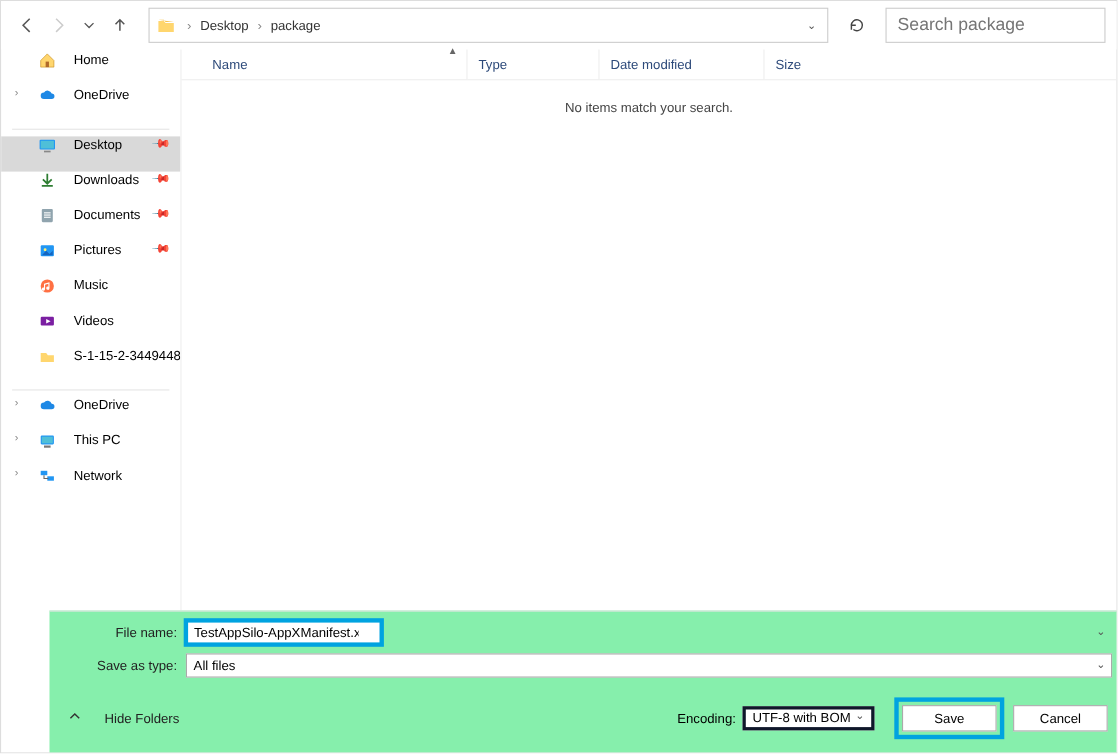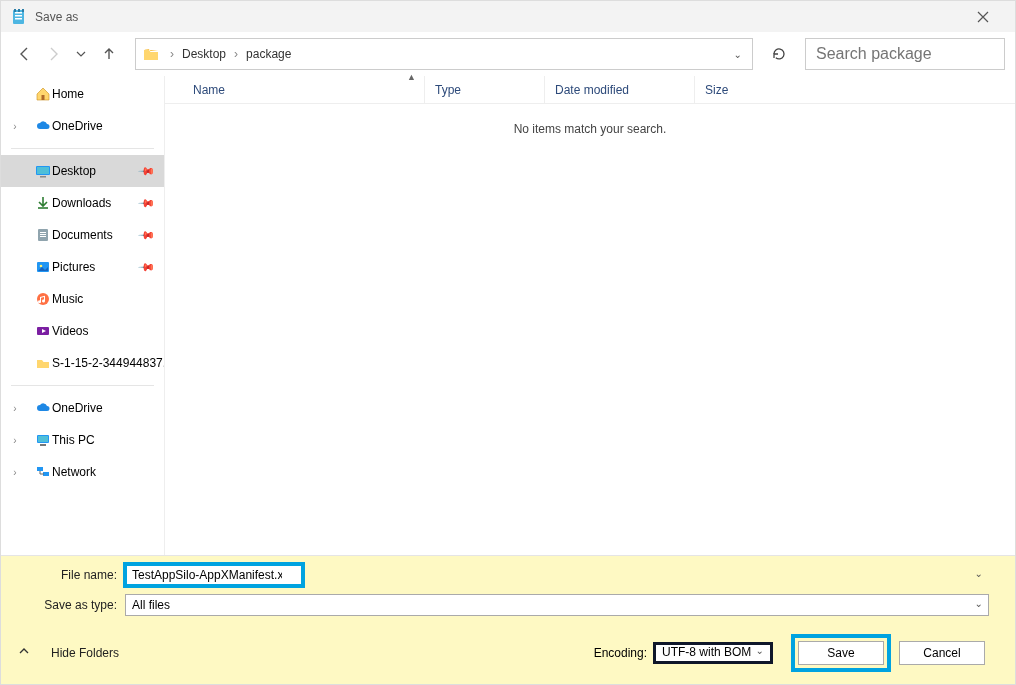--- a/index.html
+++ b/index.html
@@ -20,73 +20,54 @@
   .searchbox { width: 200px; height: 32px; border: 1px solid #ccc; display: flex; align-items: center; padding: 0 8px; margin-left: 10px; background: #fff; }
   .searchbox input { border: none; outline: none; flex: 1; font-size: 16px; color: #555; background: transparent; }
   .searchbox .icon { color: #555; }
   .toolbar { height: 38px; display: flex; align-items: center; padding: 0 12px; gap: 24px; background: #fff; }
   .toolbar .link { color: #1b4ea3; display: inline-flex; align-items: center; gap: 6px; }
   .toolbar .spacer { flex: 1; }
   .toolbar .iconbtn { width: 28px; height: 28px; display: inline-flex; align-items: center; justify-content: center; color: #333; }
   .toolbar .help { color: #1a73e8; background: #1a73e8; color: #fff; width: 18px; height: 18px; border-radius: 50%; display: inline-flex; align-items: center; justify-content: center; font-size: 11px; font-weight: bold; }
   .body { flex: 1; display: flex; min-height: 0; }
   .sidebar { width: 164px; border-right: 1px solid #eee; padding-top: 2px; overflow: hidden; }
-  .tree-item { height: 32px; display: flex; align-items: center; padding-left: 18px; gap: 1px; position: relative; white-space: nowrap; }
+  .tree-item { height: 32px; display: flex; align-items: flex-start; padding-left: 18px; gap: 16px; position: relative; white-space: nowrap; }
   .tree-item.top { padding-left: 34px; }
   .tree-item.child { padding-left: 34px; }
   .tree-item .expander { position: absolute; left: 8px; width: 12px; color: #888; font-size: 10px; display: inline-flex; justify-content: center; }
   .tree-item .pin { position: absolute; right: 10px; color: #999; font-size: 11px; transform: rotate(45deg); }
   .tree-item.selected { background: #d9d9d9; }
   .tree-item .icn { width: 16px; height: 16px; display: inline-flex; align-items: center; justify-content: center; }
   .divider { height: 1px; background: #e5e5e5; margin: 6px 10px; }
   .main { flex: 1; display: flex; flex-direction: column; }
   .headers { height: 28px; display: flex; align-items: center; border-bottom: 1px solid #eee; color: #2d4a7a; font-size: 12px; }
   .hcol { padding: 0 10px; border-right: 1px solid #eee; height: 100%; display: flex; align-items: center; position: relative; }
   .hcol .sortup { position: absolute; right: 8px; top: -4px; font-size: 9px; color: #666; }
   .filelist { flex: 1; display: flex; justify-content: center; padding-top: 18px; color: #444; }
-  .bottom { border-top: 1px solid #e5e5e5; background: #fef9c3; padding: 8px 26px 0 14px; }
+  .bottom { border-top: 1px solid #e5e5e5; background: #86efac; padding: 8px 4px 0 14px; margin-left: 44px; }
   .field-row { display: flex; align-items: center; margin-bottom: 8px; }
   .field-label { width: 110px; text-align: right; padding-right: 8px; color: #222; }
   .field-input-wrap { flex: 1; position: relative; }
   .field-input { width: 100%; height: 22px; border: 1px solid #aaa; padding: 0 20px 0 6px; font-size: 12px; background: #fff; }
   .combo-caret { position: absolute; right: 6px; top: 4px; color: #555; font-size: 10px; pointer-events: none; }
   .highlight-blue { outline: 4px solid #00a3e0; outline-offset: -2px; }
   .bottom-row2 { display: flex; align-items: center; padding: 10px 4px 12px 4px; }
   .hide-folders { display: inline-flex; gap: 22px; color: #222; }
   .bottom-spacer { flex: 1; }
   .enc-label { margin-right: 6px; }
   .enc-combo { width: 120px; height: 22px; border: 3px solid #0f172a; background: #fff; display: inline-flex; padding: 0 6px; position: relative; margin-right: 14px; }
   .btn { width: 86px; height: 24px; border: 1px solid #aaa; background: #fff; display: inline-flex; align-items: center; justify-content: center; margin-left: 8px; }
   .btn-wrap-highlight { padding: 3px; border: 4px solid #00a3e0; display: inline-flex; margin-left: 4px; }
   svg { display: block; }
 </style>
 </head>
 <body>
 
 <div class="window">
 
-  <div class="titlebar">
-    <span class="app-icon">
-      <svg width="16" height="16" viewBox="0 0 16 16">
-          <rect x="2" y="1" width="11" height="14" rx="1" fill="#4db6e2"></rect>
-          <rect x="4" y="3" width="7" height="1.5" fill="#fff"></rect>
-          <rect x="4" y="6" width="7" height="1.5" fill="#fff"></rect>
-          <rect x="4" y="9" width="7" height="1.5" fill="#fff"></rect>
-          <rect x="3" y="0" width="2" height="3" fill="#2b7ea8"></rect>
-          <rect x="7" y="0" width="2" height="3" fill="#2b7ea8"></rect>
-          <rect x="11" y="0" width="2" height="3" fill="#2b7ea8"></rect>
-        </svg>
-    </span>
-    <span>Save as</span>
-    <span class="close">
-      <svg width="12" height="12" viewBox="0 0 12 12">
-          <path d="M1 1 L11 11 M11 1 L1 11" stroke="#555" stroke-width="1.2"></path>
-        </svg>
-    </span>
-  </div>
 
   <div class="navrow">
     <span class="navbtn">
       <svg width="16" height="16" viewBox="0 0 16 16">
           <path d="M10 2 L4 8 L10 14" stroke="#555" stroke-width="1.4" fill="none"></path>
         </svg>
     </span>
     <span class="navbtn disabled">
       <svg width="16" height="16" viewBox="0 0 16 16">
           <path d="M6 2 L12 8 L6 14" stroke="#ccc" stroke-width="1.4" fill="none"></path>

